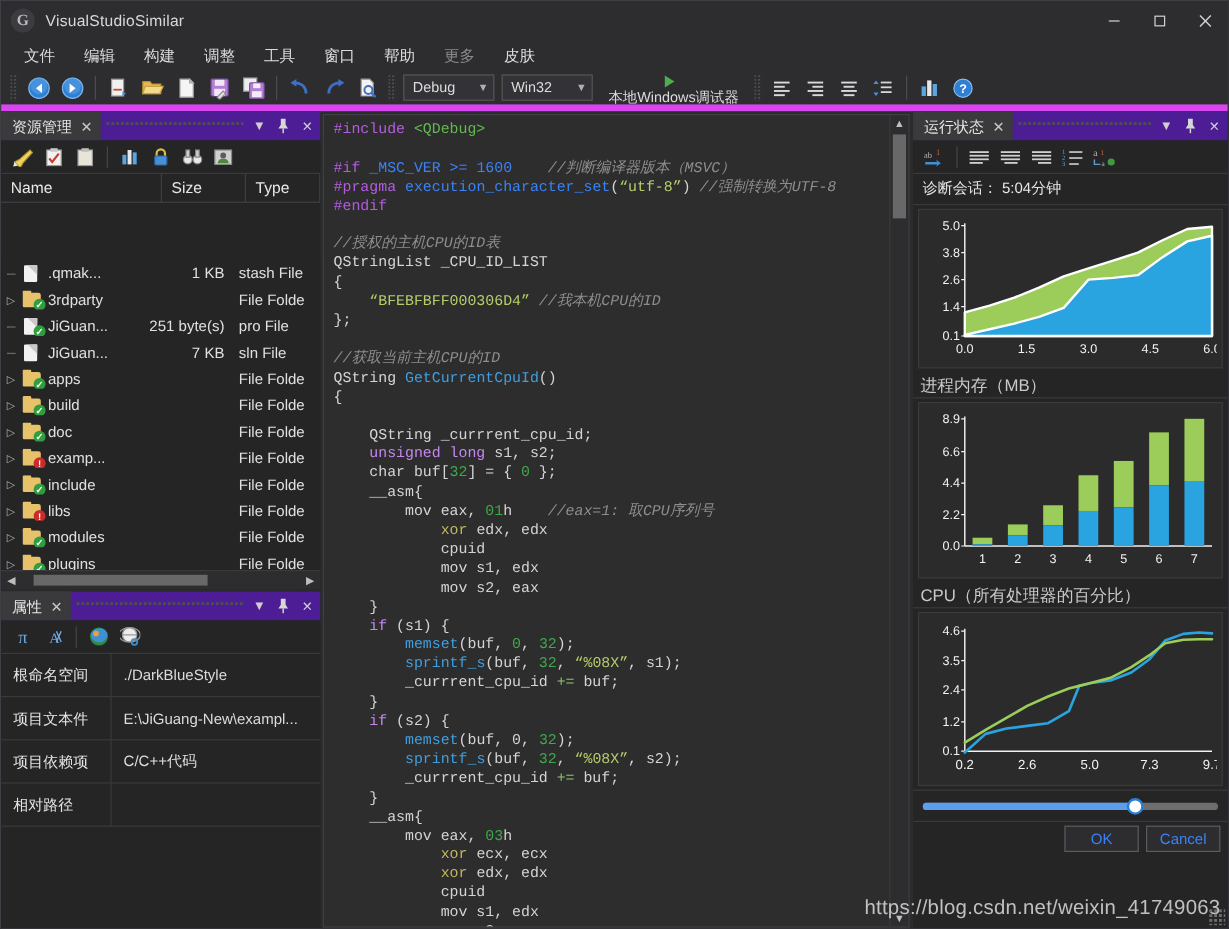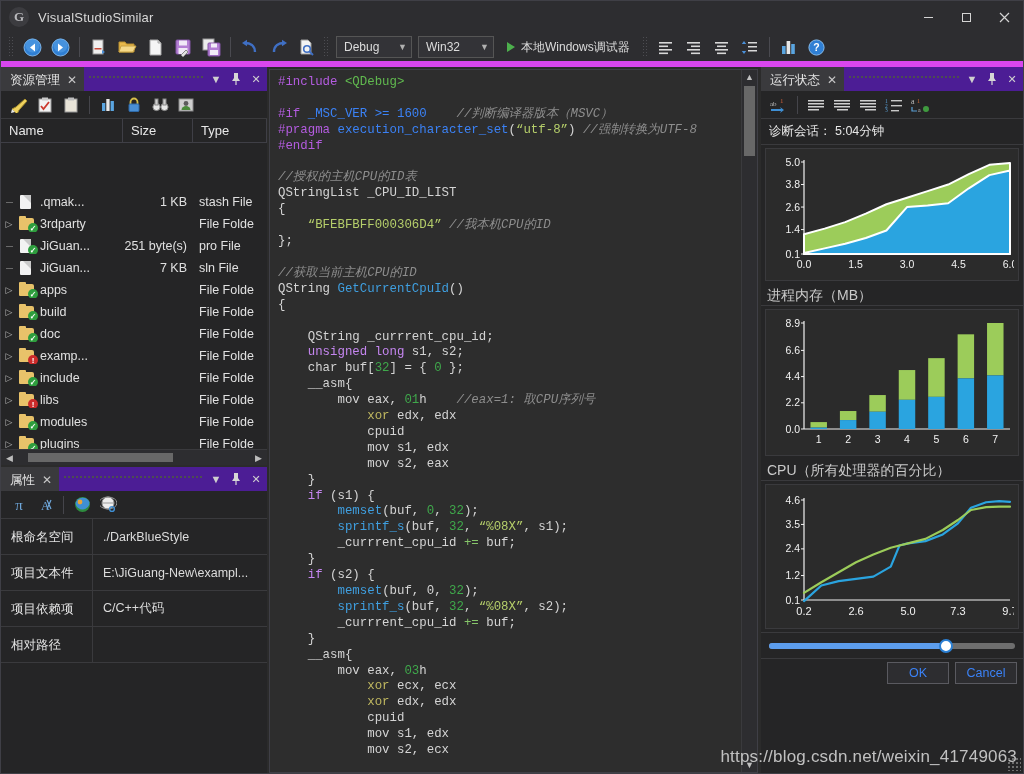--- a/index.html
+++ b/index.html
@@ -80,21 +80,21 @@
     background: #333337; border: 1px solid #555;
     color: #dcdcdc; font-size: 12px;
     display: flex; align-items: center;
     padding: 0 4px 0 7px; margin: 0 3px;
   }
   .combo .cval { flex: 1; }
   .combo .carrow { color: #b0b0b0; font-size: 9px; padding-left: 6px; }
   .run-btn {
     height: 22px; display: flex; align-items: center;
     color: #dcdcdc; font-size: 12px; padding: 0 8px 0 4px;
-    margin-left: 5px; border: 1px solid transparent;
+    margin-left: 5px; border: 1px solid transparent; flex-direction: column;
   }
   .tri {
     width: 0; height: 0; margin-right: 6px;
     border-left: 8px solid #4db04d;
     border-top: 5px solid transparent;
     border-bottom: 5px solid transparent;
   }
 
   
   .body-row { flex: 1 1 auto; display: flex; min-height: 0; background: #2b2b2b; }
@@ -140,21 +140,21 @@
 
   
   .left-col { width: 266px; flex: 0 0 266px; display: flex; flex-direction: column; }
   .explorer { flex: 0 0 398px; }
   .tree-head {
     display: flex; height: 24px; flex: 0 0 24px;
     background: #252526; border-bottom: 1px solid #3f3f46;
     font-size: 13px; color: #e8e8e8; align-items: center;
   }
   .th { padding-left: 8px; border-right: 1px solid #3f3f46; height: 24px; line-height: 24px; }
-  .th.c1 { width: 122px; }
+  .th.c1 { width: 134px; }
   .th.c2 { width: 70px; }
   .th.c3 { flex: 1; }
   .tree { flex: 1 1 auto; overflow: hidden; background: #252526; margin-top: 48px; }
   .trow {
     height: 22px; display: flex; align-items: center;
     font-size: 12.5px; color: #e0e0e0;
   }
   .tw-name { width: 122px; display: flex; align-items: center; overflow: hidden; }
   .tw-size { width: 70px; text-align: right; padding-right: 6px; color: #e0e0e0; }
   .tw-type { flex: 1; padding-left: 6px; overflow: hidden; white-space: nowrap; }
@@ -298,20 +298,31 @@
           </svg>
       </div>
       <div class="winbtn close">
         <svg width="11" height="11" viewBox="0 0 11 11">
             <path d="M1 1 L10 10 M10 1 L1 10" stroke="#d4d4d4" stroke-width="1.2" fill="none"></path>
           </svg>
       </div>
     </div>
   </div>
 
+  <div class="menubar">
+    <div class="menu-item">文件</div>
+    <div class="menu-item">编辑</div>
+    <div class="menu-item">构建</div>
+    <div class="menu-item">调整</div>
+    <div class="menu-item">工具</div>
+    <div class="menu-item">窗口</div>
+    <div class="menu-item">帮助</div>
+    <div class="menu-item dim">更多</div>
+    <div class="menu-item">皮肤</div>
+  </div>
 
   <div class="toolbar">
     <div class="grip"></div>
 
     <div class="tb-btn">
       <svg width="19" height="19" viewBox="0 0 19 19">
         <circle cx="9.5" cy="9.5" r="8.5" fill="#2f7fd4" stroke="#7fb6ea"></circle>
         <circle cx="9.5" cy="7.5" r="7" fill="#5ea5e8" opacity=".5"></circle>
         <path d="M12 5.5 L7 9.5 L12 13.5 Z" fill="#ffffff"></path>
       </svg>

